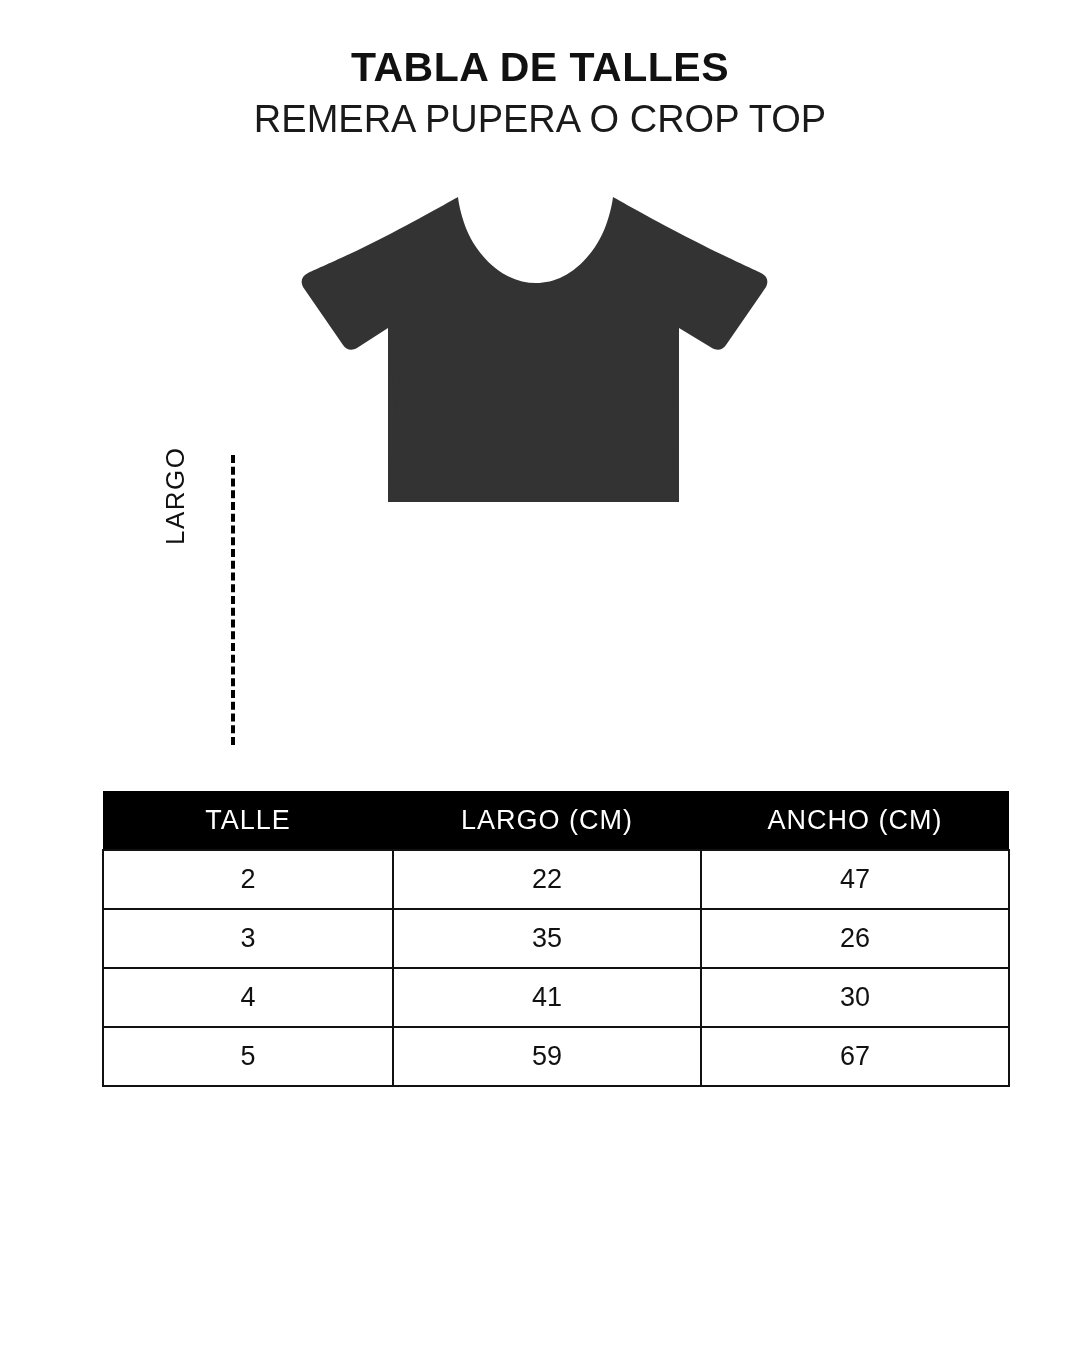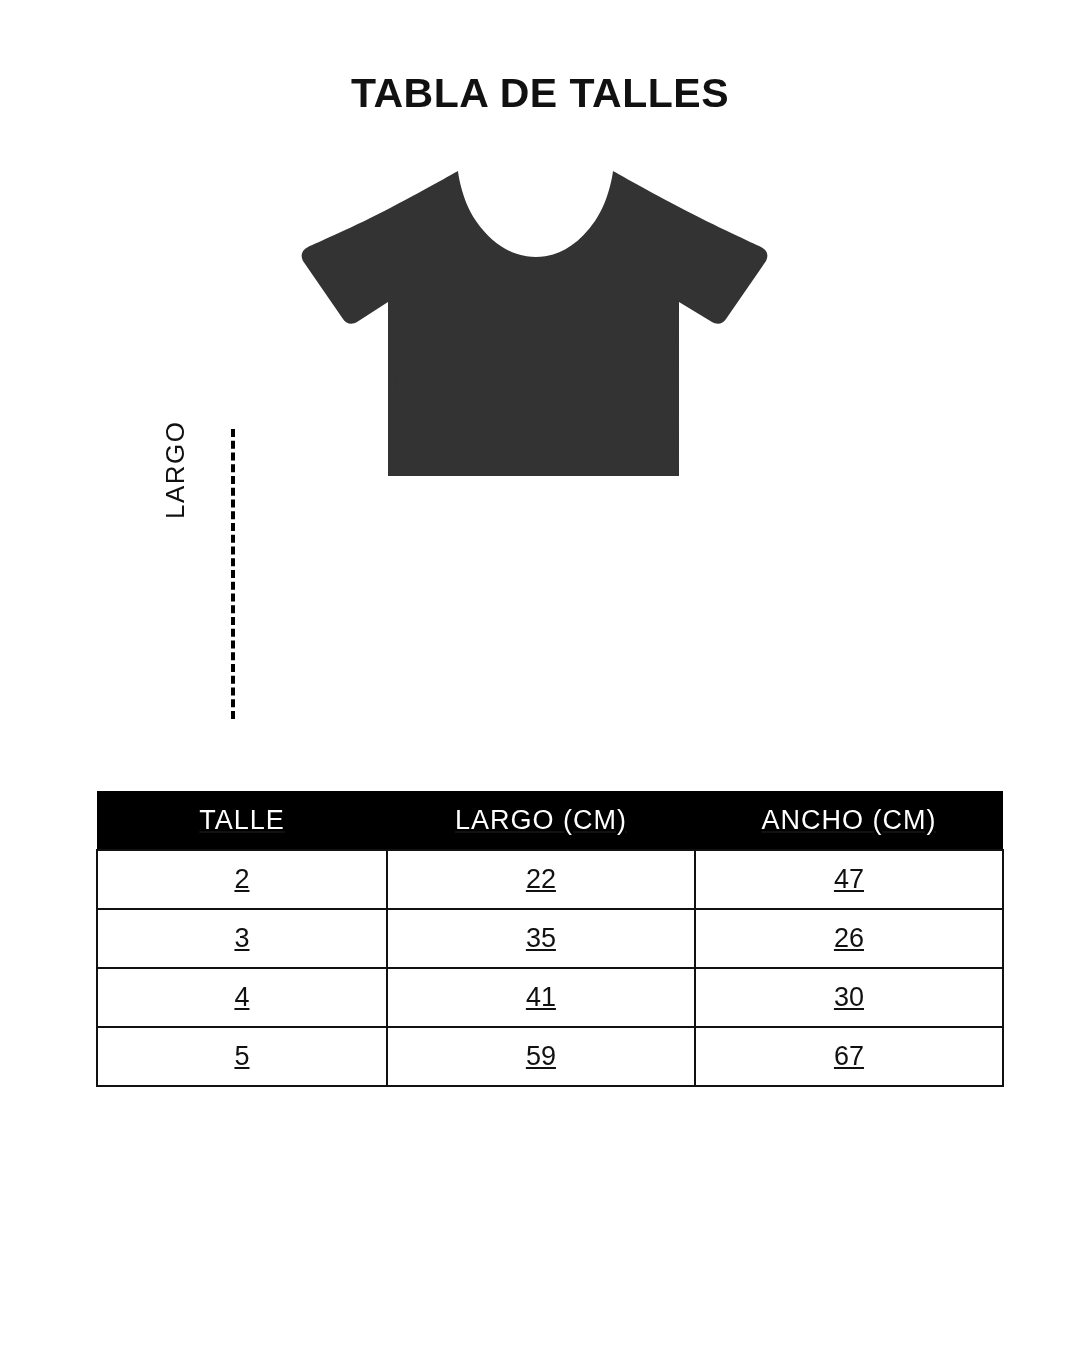--- a/index.html
+++ b/index.html
@@ -13,21 +13,21 @@
     font-family: "Liberation Sans", sans-serif;
     color: #111111;
     position: relative;
     overflow: hidden;
   }
 
   
   .header {
     width: 100%;
     text-align: center;
-    padding-top: 70px;
+    padding-top: 44px;
   }
   .title-main {
     font-size: 41px;
     font-weight: bold;
     letter-spacing: 0.5px;
     color: #111111;
     margin: 0;
     line-height: 1.15;
   }
   .title-sub {
@@ -84,24 +84,23 @@
     width: 1080px;
     text-align: center;
     font-size: 26px;
     letter-spacing: 1.5px;
     color: #111111;
   }
 
   
   .table-wrap {
     position: absolute;
-    left: 96px;
+    left: 102px;
     top: 791px;
     width: 908px;
-    text-decoration: underline;
   }
   table.size-table {
     border-collapse: collapse;
     width: 100%;
     table-layout: fixed;
   }
   table.size-table th {
     background: #000000;
     color: #ffffff;
     font-weight: normal;
@@ -121,20 +120,21 @@
   }
   table.size-table col.c1 { width: 32%; }
   table.size-table col.c2 { width: 34%; }
   table.size-table col.c3 { width: 34%; }
 </style>
 </head>
 <body>
 
 <div class="header">
   <h1 class="title-main">TABLA DE TALLES</h1>
+  <h2 class="title-sub">REMERA PUPERA O CROP TOP</h2>
 </div>
 
 <div class="diagram">
 
   <div class="largo-label">LARGO</div>
   <div class="largo-line"></div>
 
   <div class="shirt-wrap">
     <svg width="520" height="340" viewBox="0 0 520 340" xmlns="http://www.w3.org/2000/svg">
       <path d="M 178 12

